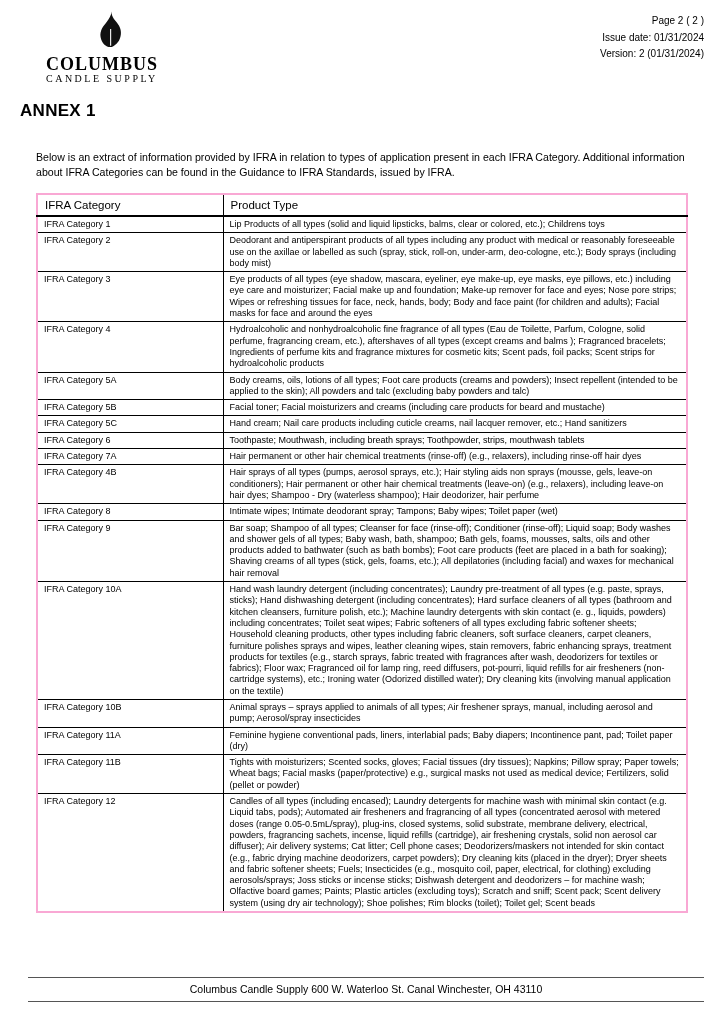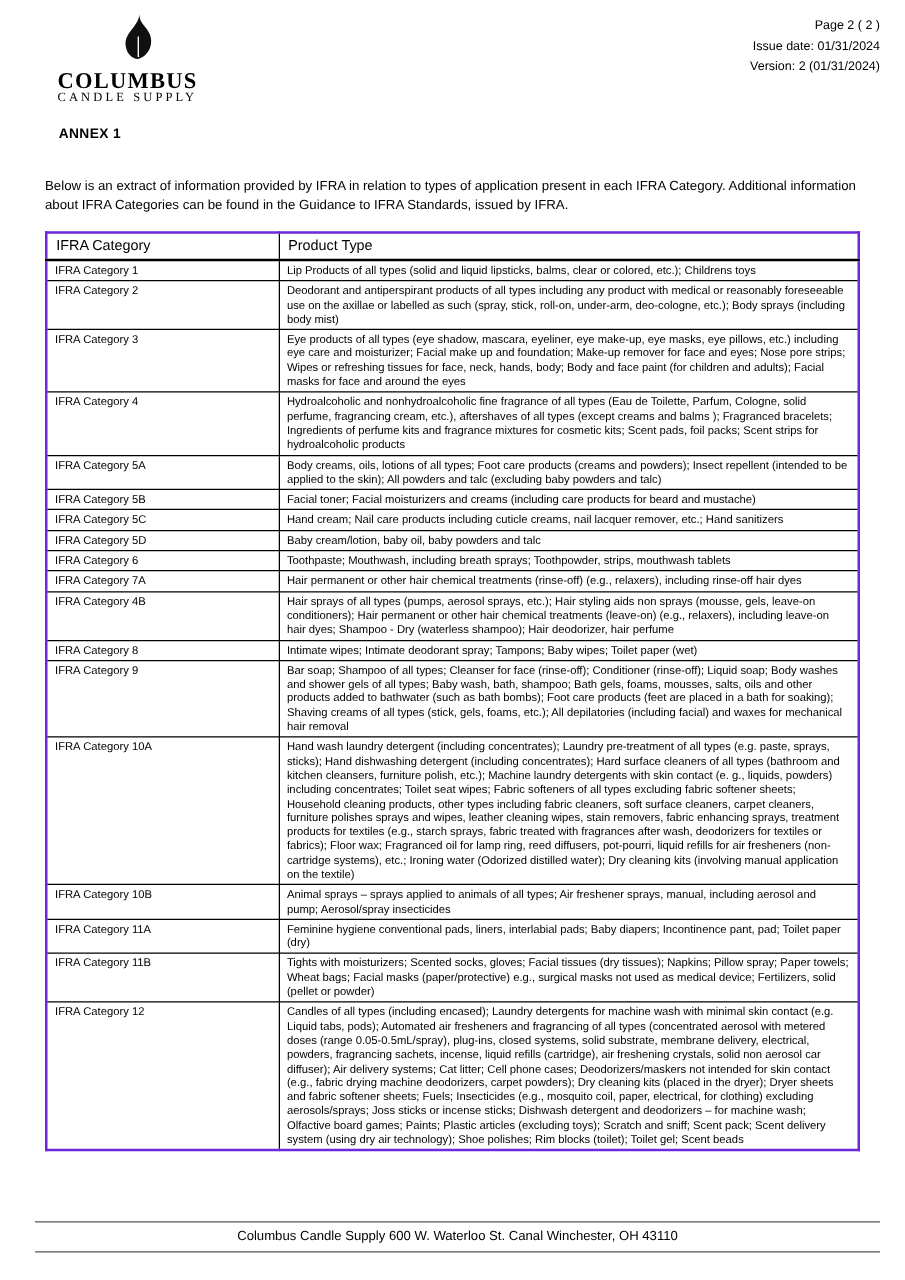--- a/index.html
+++ b/index.html
@@ -34,36 +34,36 @@
   .logo-sub {
     font-family: "Liberation Serif", serif;
     font-size: 10px;
     letter-spacing: 2.5px;
     line-height: 12px;
   }
   .doc-meta { text-align: right; font-size: 10px; line-height: 16.5px; padding-top: 3px; }
   .doc-meta .bold { font-weight: normal; }
   
   .annex-title {
-    margin: 16px 47px 0;
-    font-size: 11px;
+    margin: 16px 20px 0;
+    font-size: 17px;
     font-weight: bold;
     letter-spacing: 0.3px;
   }
   .intro {
     margin: 29px 36px 0;
     font-size: 10.6px;
     line-height: 15px;
   }
   
   .ifra-table {
     margin: 13px 36px 0;
     width: 652px;
     border-collapse: collapse;
-    border: 2px solid #6d28d9;
+    border: 2px solid #f9a8d4;
     table-layout: fixed;
   }
   .ifra-table th, .ifra-table td {
     border: 1px solid #000000;
     text-align: left;
     vertical-align: top;
   }
   .ifra-table th {
     font-size: 11.5px;
     font-weight: normal;
@@ -151,24 +151,20 @@
         </tr>
         <tr>
           <td>IFRA Category 5B</td>
           <td>Facial toner; Facial moisturizers and creams (including care products for beard and mustache)</td>
         </tr>
         <tr>
           <td>IFRA Category 5C</td>
           <td>Hand cream; Nail care products including cuticle creams, nail lacquer remover, etc.; Hand sanitizers</td>
         </tr>
         <tr>
-          <td>IFRA Category 5D</td>
-          <td>Baby cream/lotion, baby oil, baby powders and talc</td>
-        </tr>
-        <tr>
           <td>IFRA Category 6</td>
           <td>Toothpaste; Mouthwash, including breath sprays; Toothpowder, strips, mouthwash tablets</td>
         </tr>
         <tr>
           <td>IFRA Category 7A</td>
           <td>Hair permanent or other hair chemical treatments (rinse-off) (e.g., relaxers), including rinse-off hair dyes</td>
         </tr>
         <tr>
           <td>IFRA Category 4B</td>
           <td>Hair sprays of all types (pumps, aerosol sprays, etc.); Hair styling aids non sprays (mousse, gels, leave-on conditioners); Hair permanent or other hair chemical treatments (leave-on) (e.g., relaxers), including leave-on hair dyes; Shampoo - Dry (waterless shampoo); Hair deodorizer, hair perfume</td>

